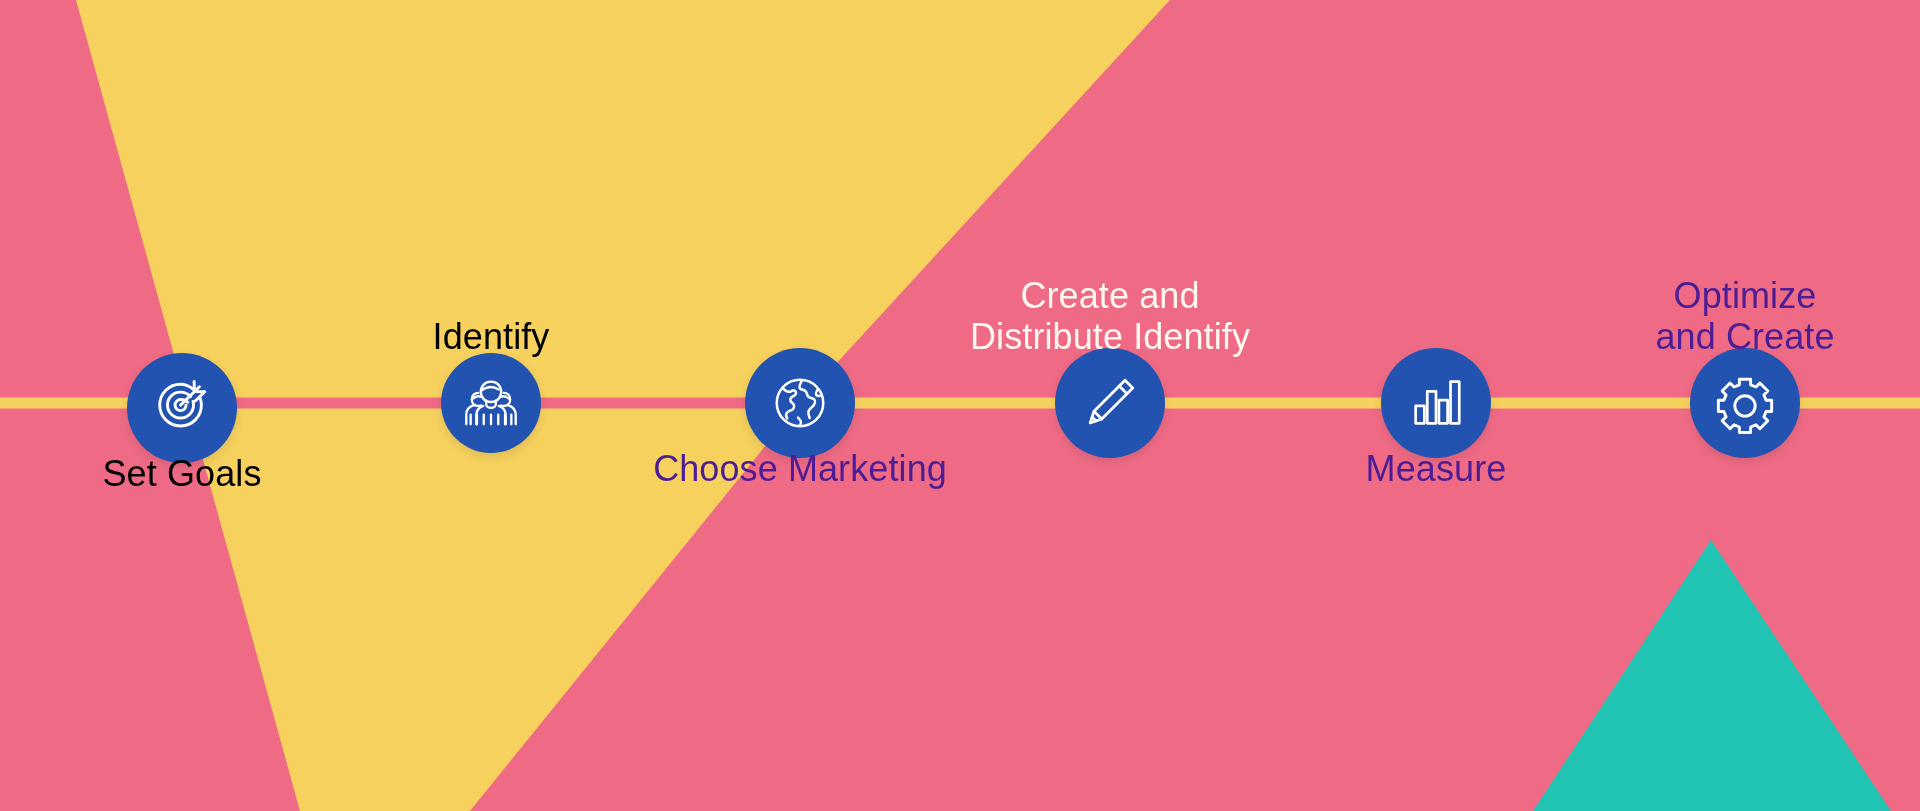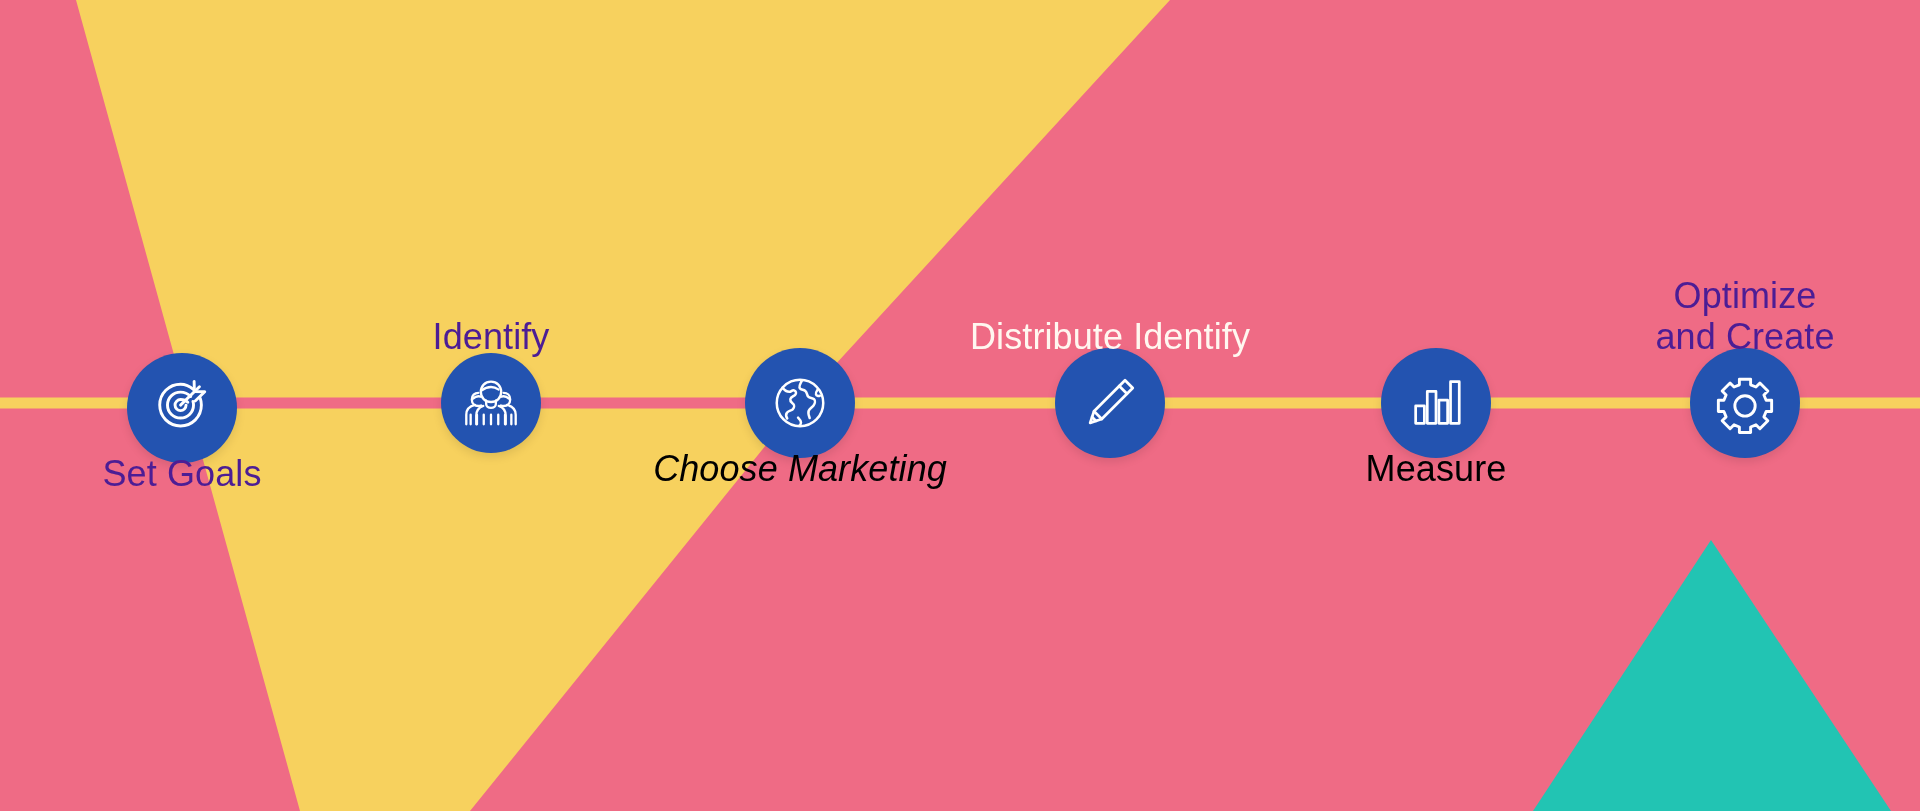--- a/index.html
+++ b/index.html
@@ -85,21 +85,21 @@
   <div class="step" style="left:182px; top:408px;">
     <div class="node" style="background: rgb(35, 83, 176);">
       <svg viewBox="0 0 64 64" fill="none" stroke="#FFFFFF" stroke-width="3" stroke-linecap="round" stroke-linejoin="round">
         <path d="M44 13 C40 9.5 35.5 7.5 30.5 7.5 C18.5 7.5 9 17 9 29 C9 41 18.5 50.5 30.5 50.5 C42.5 50.5 52 41 52 29 C52 26.5 51.6 24.2 50.8 22"></path>
         <path d="M41 20 C38.3 17.3 34.6 15.6 30.5 15.6 C22.9 15.6 17 21.5 17 29 C17 36.5 22.9 42.4 30.5 42.4 C38 42.4 43.9 36.5 43.9 29 C43.9 27.7 43.7 26.4 43.3 25.2"></path>
         <path d="M38 26 C36.2 24.3 33.6 23.3 30.5 23.3 C27.4 23.3 24.8 25.9 24.8 29 C24.8 32.1 27.4 34.7 30.5 34.7 C33.6 34.7 36.2 32.1 36.2 29"></path>
         <path d="M30.5 29 L50 10"></path>
         <path d="M44.5 4.5 L44.8 14.9 L55.5 15.2 L45.6 24.7"></path>
       </svg>
     </div>
-    <div class="caption below" style="color: #4c1d95;">
+    <div class="caption below" style="color: #000000;">
       <div>Set Goals</div>
     </div>
   </div>
 
   <div class="step" style="left:491px; top:403px;">
     <div class="node" style="width: 100px; height: 100px; left: -50px; top: -50px; background: rgb(35, 83, 176);">
       <svg viewBox="0 0 64 64" fill="none" stroke="#FFFFFF" stroke-width="2.4" stroke-linecap="round" stroke-linejoin="round">
 
         <path d="M32 10 C25.8 10 21.5 14.4 21.5 20.5 C21.5 26.6 25.8 31 32 31 C38.2 31 42.5 26.6 42.5 20.5 C42.5 14.4 38.2 10 32 10 Z"></path>
         <path d="M22.5 19 C25 17 28 15.5 32 15.5 C35 15.5 37.6 16.6 39.5 18"></path>
@@ -112,64 +112,65 @@
         <path d="M13.5 27.5 C15 26 17 25 19 25 C19.9 25 20.7 25.2 21.5 25.5"></path>
         <path d="M15.5 34 C9.5 35.5 6.5 38.7 6.5 44 L6.5 54"></path>
         <path d="M11 44 L11 54 M17.5 44 L17.5 54"></path>
 
         <path d="M45 21.5 C49 21.5 51.8 24.3 51.8 28.3 C51.8 32.3 49 35.1 45 35.1 C44 35.1 43.1 34.9 42.3 34.6"></path>
         <path d="M50.5 27.5 C49 26 47 25 45 25 C44.1 25 43.3 25.2 42.5 25.5"></path>
         <path d="M48.5 34 C54.5 35.5 57.5 38.7 57.5 44 L57.5 54"></path>
         <path d="M53 44 L53 54 M46.5 44 L46.5 54"></path>
       </svg>
     </div>
-    <div class="caption above" style="color: #4c1d95;">
+    <div class="caption above" style="color: #000000;">
       <div>Identify</div>
     </div>
   </div>
 
   <div class="step" style="left:800px; top:403px;">
     <div class="node" style="background: rgb(35, 83, 176);">
       <svg viewBox="0 0 64 64" fill="none" stroke="#FFFFFF" stroke-width="2.6" stroke-linecap="round" stroke-linejoin="round">
         <circle cx="32" cy="32" r="24"></circle>
         <path d="M14 16 C16 19 19 20.5 21 20.5 C23 20.5 23.5 18.5 26 19 C28 19.4 28.5 22 27 23.5 C25.5 25 22.5 25.5 22 28 C21.5 30.5 23.5 31.5 25 33 C26.5 34.5 26 37 24.5 38.5 C23 40 20 40 18.5 42 C17.3 43.6 17.6 46 18.8 48"></path>
         <path d="M34 8.5 C33 11.5 31 13.5 31.5 16 C32 18.5 35.5 18 37.5 19.5 C39.5 21 39 24 40.5 25.5 C42 27 45 26.5 46.5 28 C48 29.5 47.5 32.5 46 34.5 C44.5 36.5 42 37.5 41 40 C40 42.5 41 45 42 47.5"></path>
         <path d="M50 18.5 C49 20 48 21.5 48.5 23 C49 24.5 51 25 52.5 24.5"></path>
         <path d="M30 47 C31.5 48.5 33 50 33 52 C33 54 32 55 31 55.5"></path>
       </svg>
     </div>
-    <div class="caption below" style="color: #000000; font-style: italic;">
+    <div class="caption below" style="color: #4c1d95;">
       <div>Choose Marketing</div>
     </div>
   </div>
 
   <div class="step" style="left:1110px; top:403px;">
     <div class="node" style="background: rgb(35, 83, 176);">
       <svg viewBox="0 0 64 64" fill="none" stroke="#FFFFFF" stroke-width="2.8" stroke-linecap="round" stroke-linejoin="round">
         <path d="M47.5 8.5 L55.5 16.5 L23.5 48.5 L11.5 52.5 L15.5 40.5 Z"></path>
         <path d="M41.5 14.5 L49.5 22.5"></path>
         <path d="M15.5 40.5 L23.5 48.5"></path>
         <path d="M13.5 46.5 L17.5 50.5"></path>
       </svg>
     </div>
     <div class="caption above" style="color: rgb(255, 247, 240);">
+      <div>Create and</div>
       <div>Distribute Identify</div>
     </div>
   </div>
 
   <div class="step" style="left:1436px; top:403px;">
     <div class="node" style="background: rgb(35, 83, 176);">
       <svg viewBox="0 0 64 64" fill="none" stroke="#FFFFFF" stroke-width="2.8" stroke-linecap="round" stroke-linejoin="round">
         <rect x="11" y="35" width="9" height="18"></rect>
         <rect x="23" y="20" width="9" height="33"></rect>
         <rect x="35" y="29" width="9" height="24"></rect>
         <rect x="47" y="10" width="9" height="43"></rect>
       </svg>
     </div>
-    <div class="caption below" style="color: #000000;">
+    <div class="caption below" style="color: #4c1d95;">
       <div>Measure</div>
     </div>
   </div>
 
   <div class="step" style="left:1745px; top:403px;">
     <div class="node" style="background: rgb(35, 83, 176);">
       <svg viewBox="0 0 64 64" fill="none" stroke="#FFFFFF" stroke-width="3" stroke-linecap="round" stroke-linejoin="round">
         <path d="M26.2 7.5 L37.8 7.5 L37.8 13.2 L43.3 15.5 L47.4 11.4 L55.6 19.6 L51.5 23.7 L53.8 29.2 L59.5 29.2 L59.5 40.8 L53.8 40.8 L51.5 46.3 L55.6 50.4 L47.4 58.6 L43.3 54.5 L37.8 56.8 L37.8 62.5 L26.2 62.5 L26.2 56.8 L20.7 54.5 L16.6 58.6 L8.4 50.4 L12.5 46.3 L10.2 40.8 L4.5 40.8 L4.5 29.2 L10.2 29.2 L12.5 23.7 L8.4 19.6 L16.6 11.4 L20.7 15.5 L26.2 13.2 Z"></path>
         <circle cx="32" cy="35" r="10.5"></circle>
       </svg>

